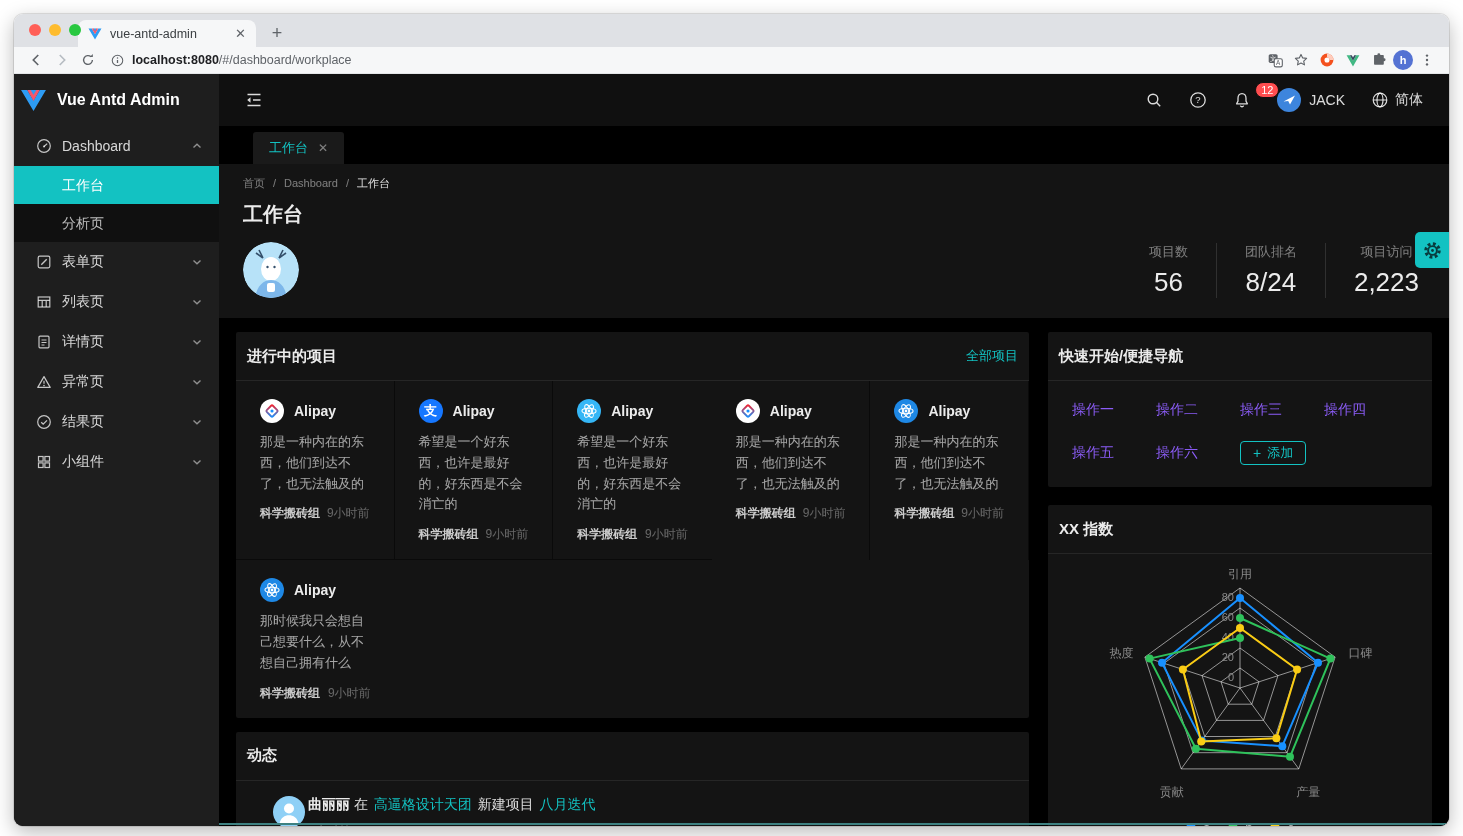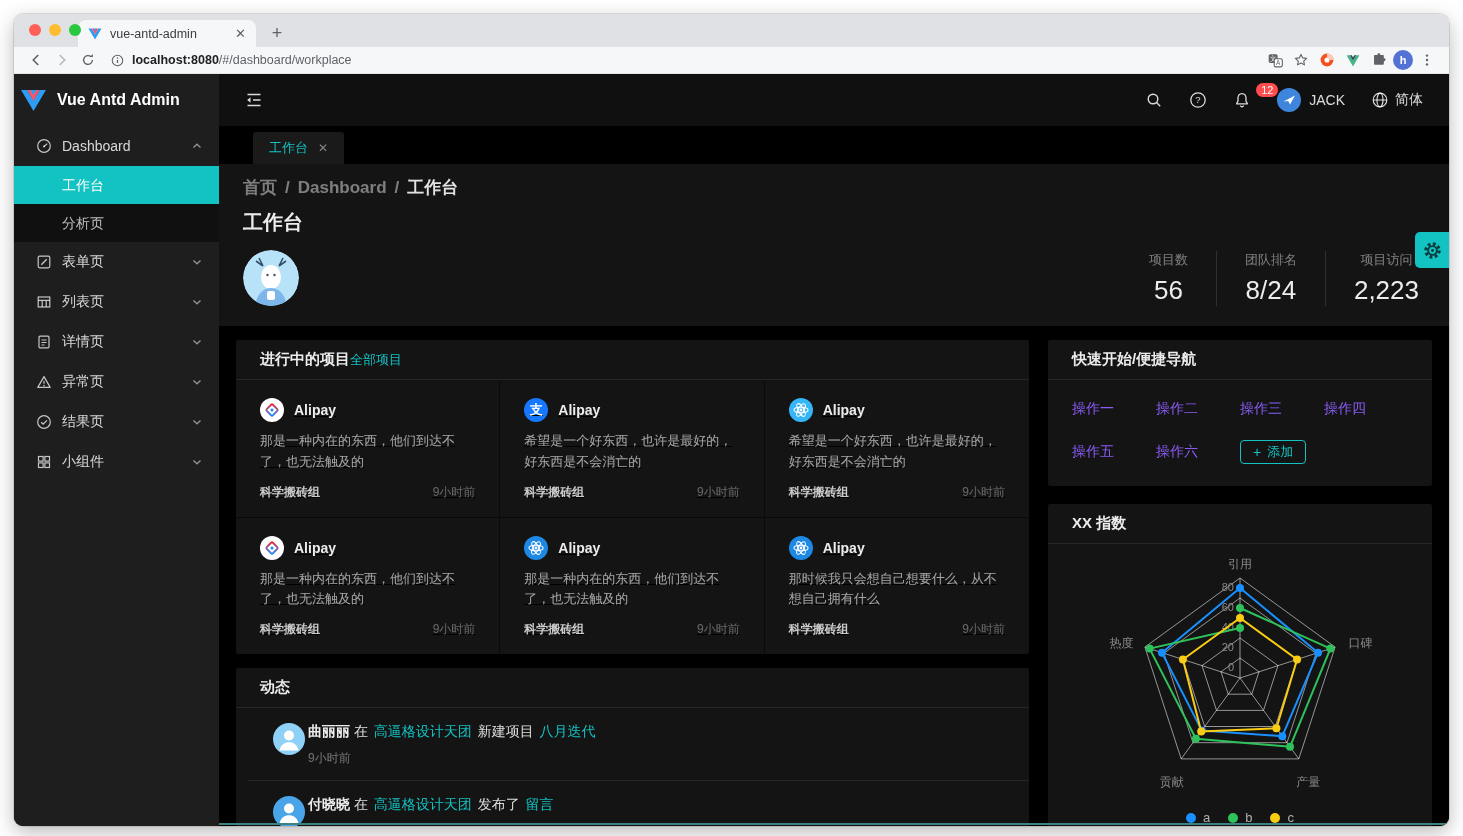--- a/index.html
+++ b/index.html
@@ -54,47 +54,47 @@
   .user-chip { display:flex; align-items:center; gap:8px; font-size:14px; cursor:pointer; }
   .user-chip svg { width:24px; height:24px; display:block; }
   .lang-chip { display:flex; align-items:center; gap:6px; font-size:14px; cursor:pointer; }
 
   .tabsbar { height:38px; flex:none; background:#000; display:flex; align-items:flex-end; padding-left:34px; }
   .page-tab { height:32px; background:#1a1a1a; color:#13c2c2; font-size:13px; display:inline-flex; align-items:center; gap:10px;
               padding:0 16px; border-radius:3px 3px 0 0; cursor:pointer; }
   .tab-close { color:rgba(255,255,255,0.45); font-size:12px; }
 
   .pagehead { flex:none; background:#141414; padding:12px 24px 20px; }
-  .breadcrumb { font-size:17px; color:rgba(255,255,255,0.45); margin-bottom:10px;font-weight:bold; }
+  .breadcrumb { font-size:11px; color:rgba(255,255,255,0.45); margin-bottom:10px; }
   .breadcrumb .sep { margin:0 8px; }
   .breadcrumb .current { color:rgba(255,255,255,0.88); }
   .page-title { font-size:20px; font-weight:600; color:rgba(255,255,255,0.92); margin-bottom:14px; }
   .greet-row { display:flex; align-items:center; }
   .deer { width:56px; height:56px; border-radius:50%; overflow:hidden; flex:none; margin-right:16px; }
   .deer svg { width:100%; height:100%; display:block; }
   .greet-texts { display:flex; flex-direction:column; gap:9px; }
   .greet-title { font-size:19px; font-weight:500; color:rgba(255,255,255,0.92); }
   .greet-desc { font-size:14px; color:rgba(255,255,255,0.45); }
   .stats { margin-left:auto; display:flex; }
   .stat { padding:0 28px; text-align:center; }
   .stat + .stat { border-left:1px solid rgba(255,255,255,0.12); }
   .stat:last-child { padding-right:6px; }
   .stat-label { font-size:13px; color:rgba(255,255,255,0.45); margin-bottom:6px; }
   .stat-value { font-size:26px; color:rgba(255,255,255,0.92); }
 
   .content { flex:1; min-height:0; overflow:hidden; display:flex; gap:19px; padding:14px 17px 0; }
   .col-left { flex:1; display:flex; flex-direction:column; gap:14px; min-width:0; }
   .col-right { width:384px; flex:none; display:flex; flex-direction:column; gap:18px; }
   .card { background:#141414; border-radius:2px; }
-  .card-head { height:40px; display:flex; align-items:center; padding:0 24px;
+  .card-head { height:49px; display:flex; align-items:center; justify-content:space-between; padding:0 11px;
                border-bottom:1px solid rgba(255,255,255,0.08); }
   .card-title { font-size:15px; font-weight:600; color:rgba(255,255,255,0.92); }
   .card-link { font-size:13px; color:#13c2c2; cursor:pointer; }
 
-  .proj-grid { display:grid; grid-template-columns:repeat(3,1fr);text-decoration:underline; }
+  .proj-grid { display:grid; grid-template-columns:repeat(5,1fr); }
   .proj-cell { padding:18px 24px 16px; border-right:1px solid #0a0a0a; border-bottom:1px solid #0a0a0a; cursor:pointer; }
   .proj-cell:nth-child(3n) { border-right:none; }
   .proj-cell:nth-child(n+4) { border-bottom:none; }
   .proj-head { display:flex; align-items:center; }
   .picon { width:24px; height:24px; border-radius:50%; display:inline-flex; align-items:center; justify-content:center; overflow:hidden; flex:none; }
   .picon svg { width:20px; height:20px; display:block; }
   .picon .zhi { color:#fff; font-size:13px; font-weight:700; }
   .proj-name { margin-left:10px; font-size:14px; font-weight:600; color:rgba(255,255,255,0.92); }
   .proj-desc { font-size:13px; color:rgba(255,255,255,0.62); line-height:1.6; margin:9px 0 11px; min-height:41px; }
   .proj-foot { display:flex; justify-content:space-between; font-size:12px; }

